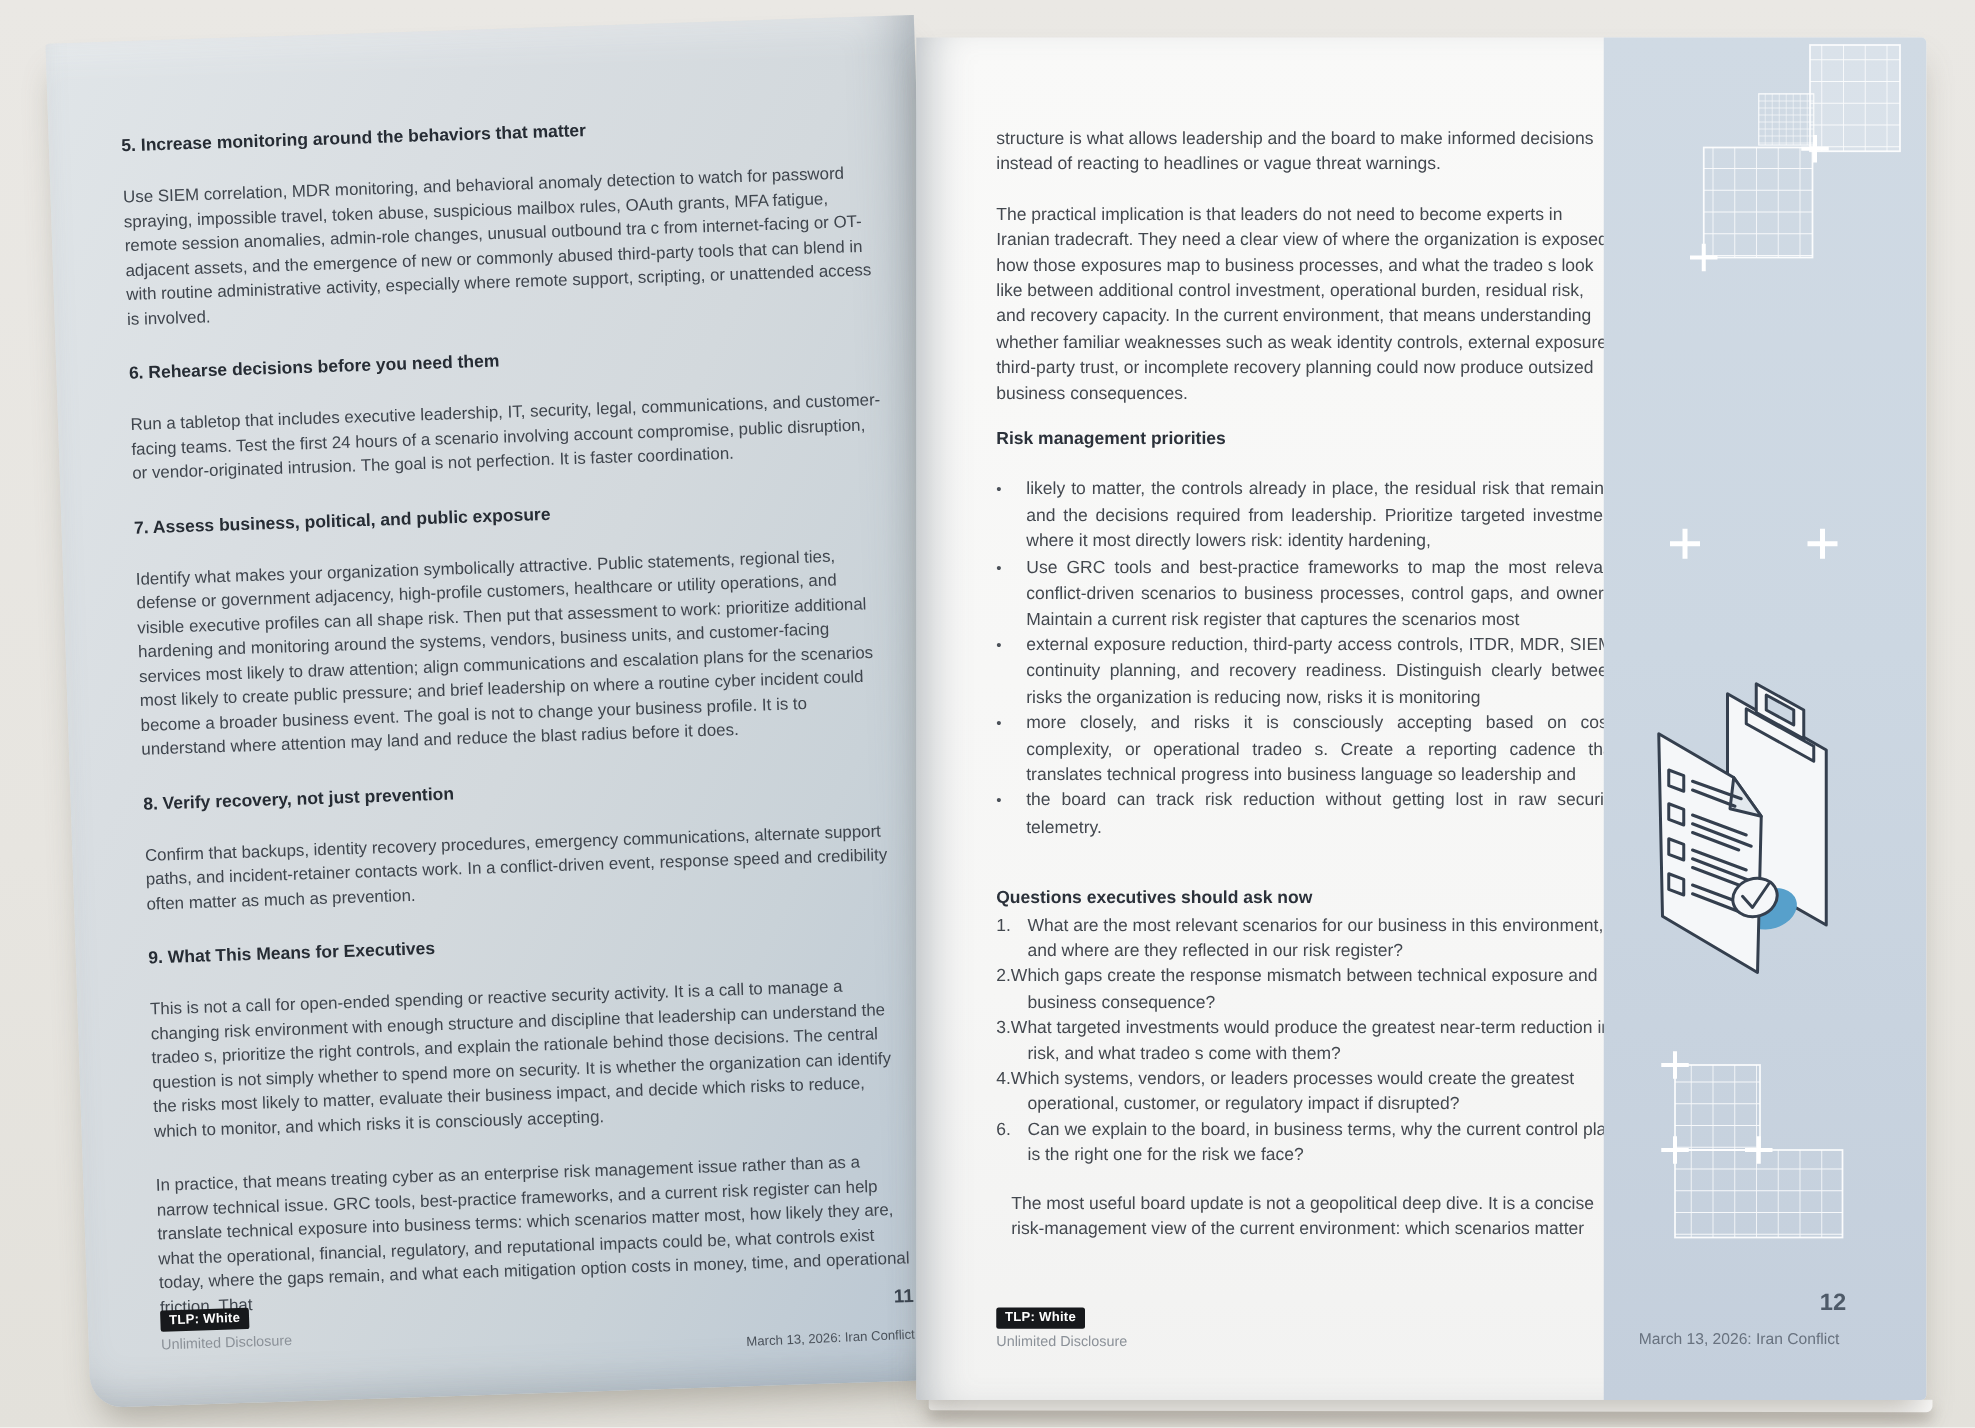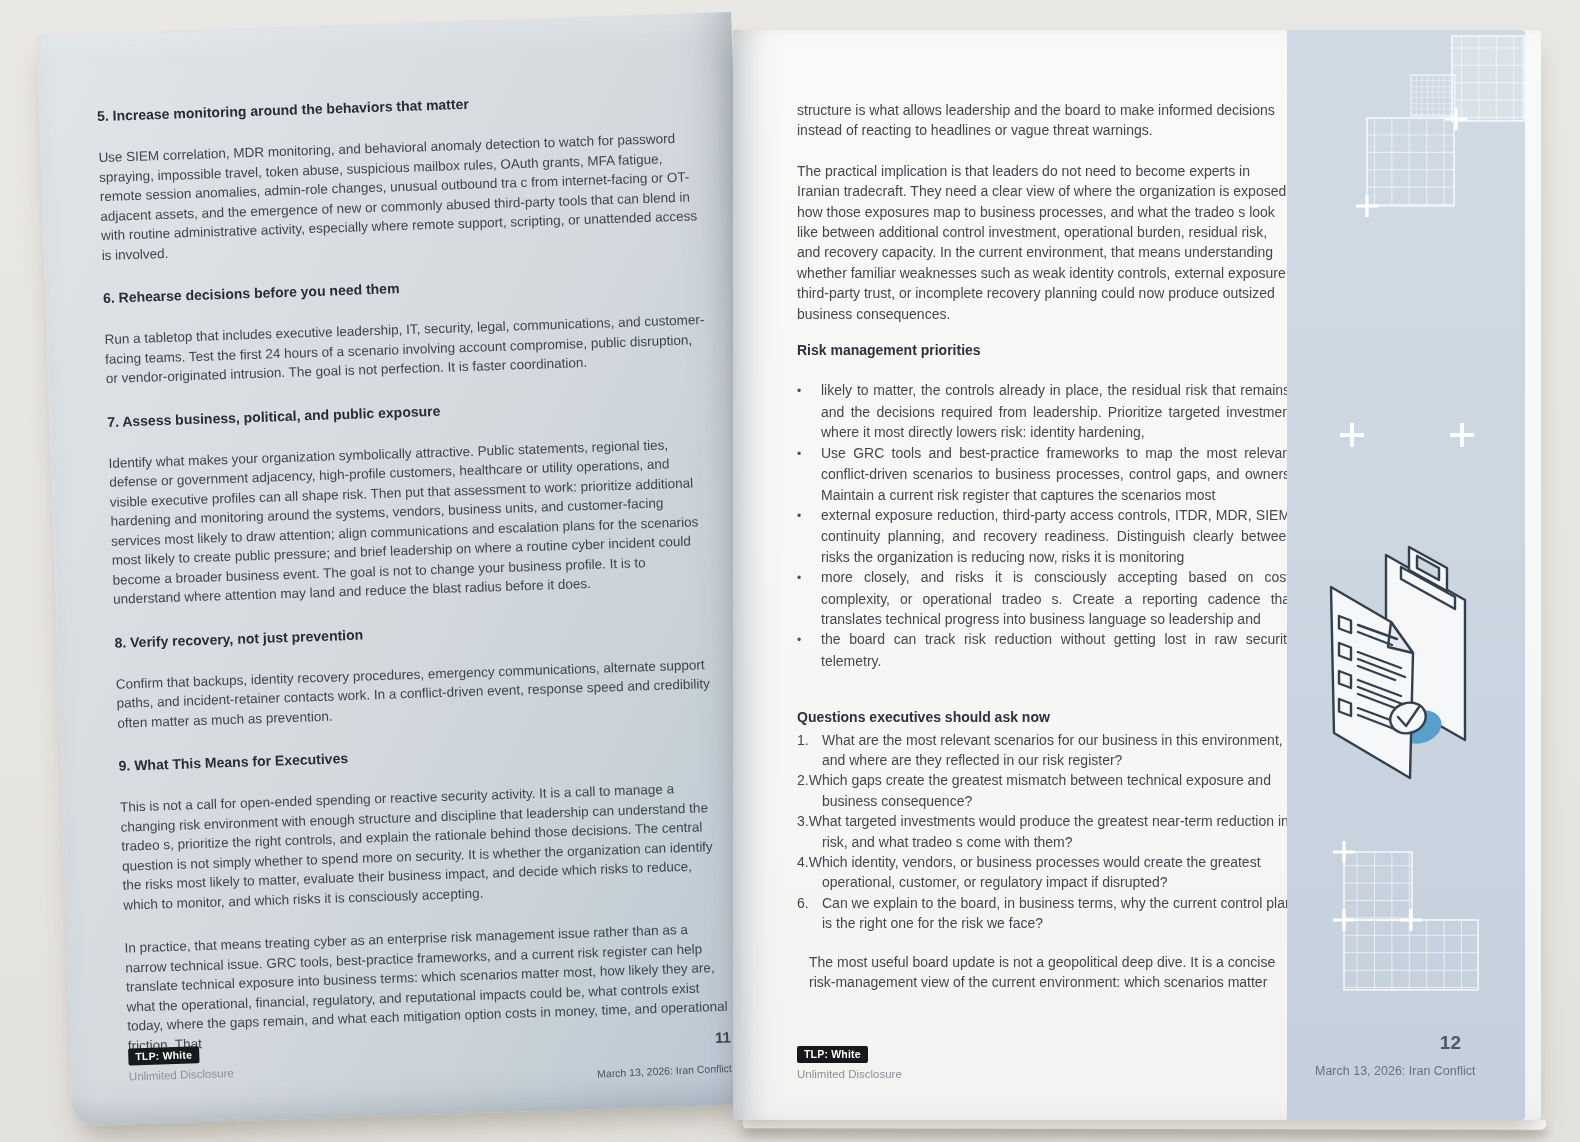--- a/index.html
+++ b/index.html
@@ -66,23 +66,23 @@
   .b-dot{display:inline-block;width:24px;text-indent:0;font-size:12px;color:#4a5058;}
   .questions{margin:2px 0 18px;}
   .q-item{padding-left:25px;text-indent:-25px;}
   .q-num{display:inline-block;text-indent:0;}
   .q-num.spaced{min-width:25px;}
   p.closing{margin:12px;}
   .pr-footer{position:absolute;left:64px;bottom:40px;}
 
   
   .sidebar{
-    position:absolute;top:0;right:16px;width:238px;height:100%;
+    position:absolute;top:0;right:0;width:238px;height:100%;
     background:linear-gradient(180deg,#d0dae4 0%,#ccd7e2 45%,#c4cfdc 100%);
-    border-radius:0 4px 4px 0;overflow:hidden;
+    border-radius:0 4px 4px 0;overflow:hidden;padding-left:20px;
   }
   .sb-decor{position:absolute;inset:0;}
   .sb-illus{position:absolute;left:10px;top:505px;}
   .sb-pagenum{position:absolute;right:64px;bottom:66px;font-size:19px;font-weight:700;color:#4e5a68;}
   .sb-date{position:absolute;left:28px;bottom:42px;font-size:12.5px;color:#68727f;}
 </style>
 </head>
 <body>
 
 <div class="scene">
@@ -124,23 +124,23 @@
         <div class="bullet-item"><span class="b-dot">•</span><span>likely to matter, the controls already in place, the residual risk that remains, and the decisions required from leadership. Prioritize targeted investment where it most directly lowers risk: identity hardening,</span></div>
         <div class="bullet-item"><span class="b-dot">•</span><span>Use GRC tools and best-practice frameworks to map the most relevant conflict-driven scenarios to business processes, control gaps, and owners. Maintain a current risk register that captures the scenarios most</span></div>
         <div class="bullet-item"><span class="b-dot">•</span><span>external exposure reduction, third-party access controls, ITDR, MDR, SIEM, continuity planning, and recovery readiness. Distinguish clearly between risks the organization is reducing now, risks it is monitoring</span></div>
         <div class="bullet-item"><span class="b-dot">•</span><span>more closely, and risks it is consciously accepting based on cost, complexity, or operational tradeo s. Create a reporting cadence that translates technical progress into business language so leadership and</span></div>
         <div class="bullet-item"><span class="b-dot">•</span><span>the board can track risk reduction without getting lost in raw security telemetry.</span></div>
       </div>
 
       <h3>Questions executives should ask now</h3>
       <div class="questions">
         <div class="q-item"><span class="q-num spaced">1.</span><span>What are the most relevant scenarios for our business in this environment, and where are they reflected in our risk register?</span></div>
-        <div class="q-item"><span class="q-num">2.</span><span>Which gaps create the greatest mismatch between technical exposure and business consequence?</span></div>
+        <div class="q-item"><span class="q-num">2.</span><span>Which gaps create the response mismatch between technical exposure and business consequence?</span></div>
         <div class="q-item"><span class="q-num">3.</span><span>What targeted investments would produce the greatest near-term reduction in risk, and what tradeo s come with them?</span></div>
-        <div class="q-item"><span class="q-num">4.</span><span>Which identity, vendors, or business processes would create the greatest operational, customer, or regulatory impact if disrupted?</span></div>
+        <div class="q-item"><span class="q-num">4.</span><span>Which systems, vendors, or leaders processes would create the greatest operational, customer, or regulatory impact if disrupted?</span></div>
         <div class="q-item"><span class="q-num spaced">6.</span><span>Can we explain to the board, in business terms, why the current control plan is the right one for the risk we face?</span></div>
       </div>
 
       <p class="closing">The most useful board update is not a geopolitical deep dive. It is a concise risk-management view of the current environment: which scenarios matter</p>
     </div>
 
     <div class="pr-footer">
       <span class="tlp-badge">TLP: White</span>
       <div class="disclosure">Unlimited Disclosure</div>
     </div>

